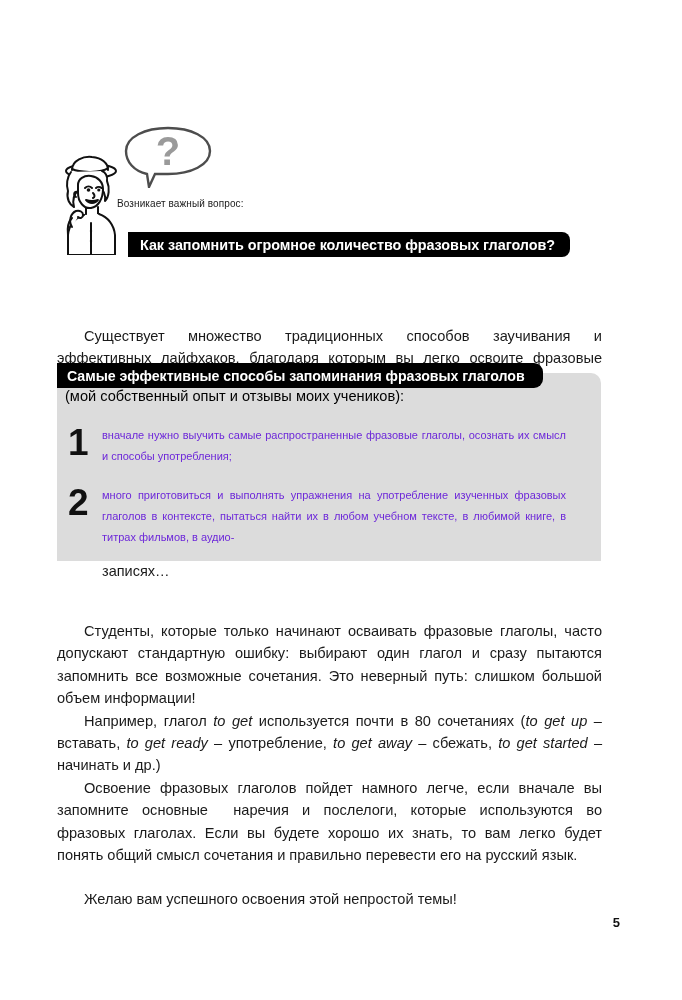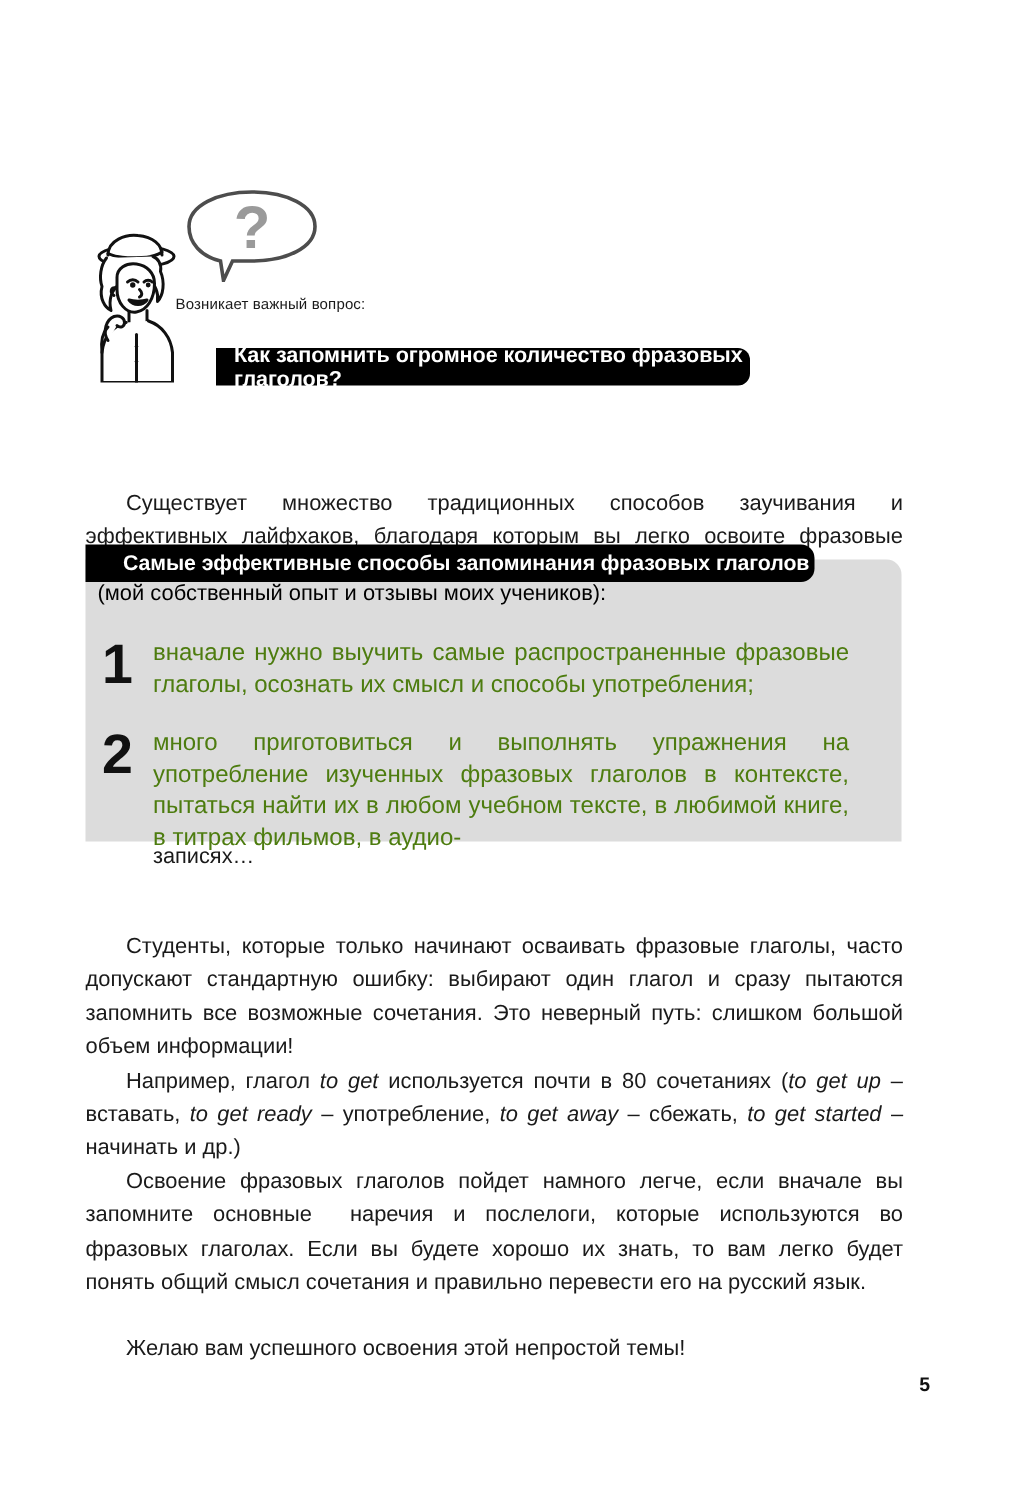--- a/index.html
+++ b/index.html
@@ -62,36 +62,36 @@
   .banner {
     position: absolute;
     background: #000000;
     color: #ffffff;
     font-weight: bold;
     display: flex;
     align-items: center;
     box-sizing: border-box;
   }
   .banner-q {
-    left: 144px;
+    left: 128px;
     top: 232px;
-    width: 356px;
+    width: 442px;
     height: 25px;
     border-radius: 0 8px 8px 0;
     padding-left: 12px;
     font-size: 14.4px;
     letter-spacing: -0.05px;
   }
   .banner-ways {
     left: 57px;
     top: 363px;
     width: 486px;
     height: 25px;
     border-radius: 0 9px 9px 0;
-    padding-left: 25px;
+    padding-left: 10px;
     font-size: 14.2px;
     letter-spacing: -0.05px;
     z-index: 3;
   }
 
   
   .gray-panel {
     position: absolute;
     left: 57px;
     top: 373px;
@@ -123,25 +123,25 @@
     font-size: 37px;
     font-weight: bold;
     line-height: 0.95;
     color: #111111;
     width: 34px;
     flex: 0 0 34px;
     text-align: left;
     font-family: "Liberation Sans", "DejaVu Sans", sans-serif;
   }
   .num-item .num-text {
-    font-size: 16px;
+    font-size: 11px;
     line-height: 21px;
     text-align: justify;
     text-justify: inter-word;
-    color: #4d7c0f;
+    color: #6d28d9;
   }
   .num-item-1 { left: 68px; top: 425px; width: 498px; }
   .num-item-1 .num-text { width: 464px; }
   .num-item-2 { left: 68px; top: 485px; width: 498px; }
   .num-item-2 .num-text { width: 464px; }
 
   .tail-line {
     position: absolute;
     left: 102px;
     top: 561px;

